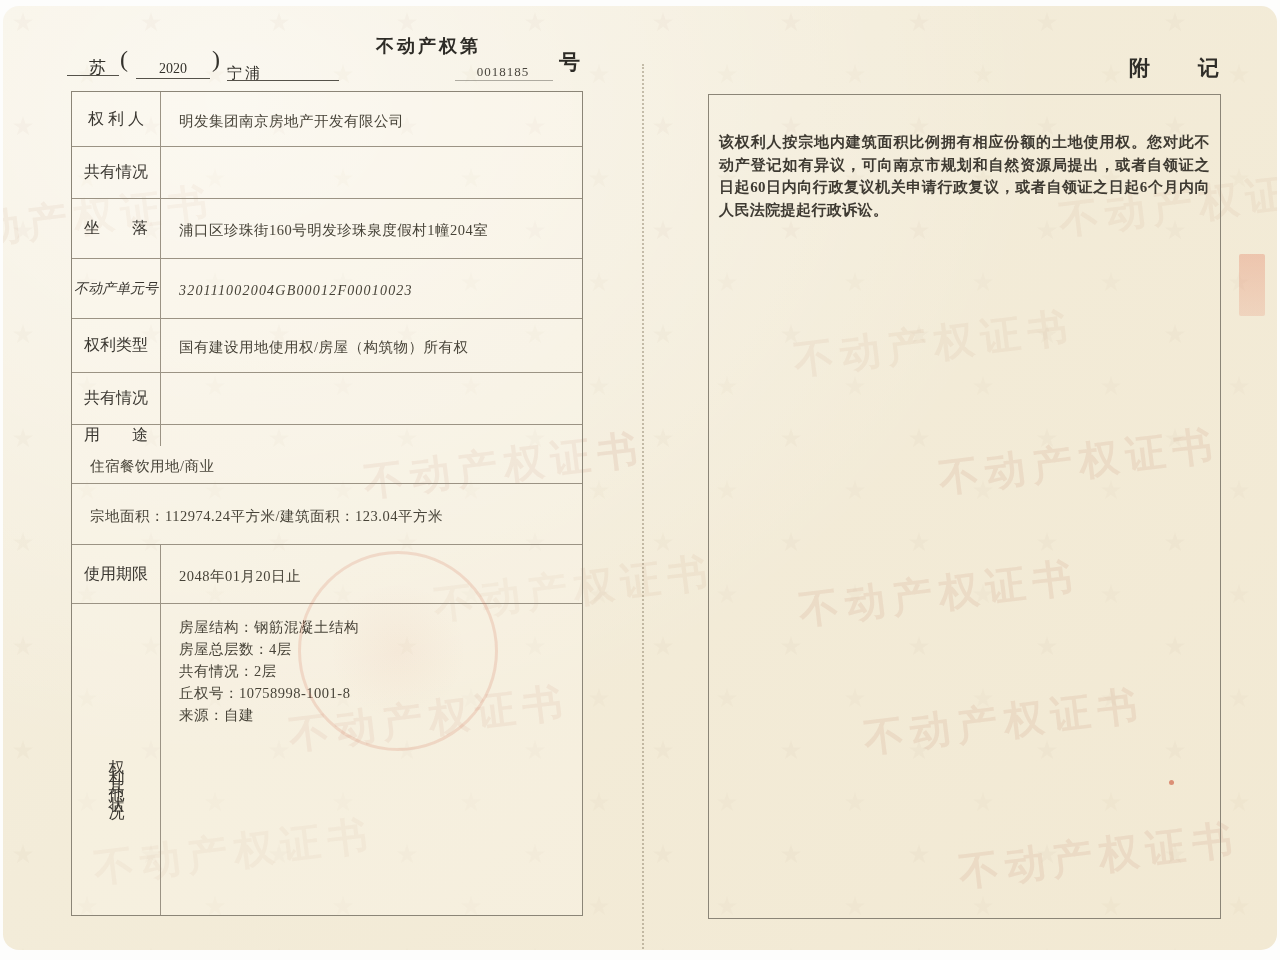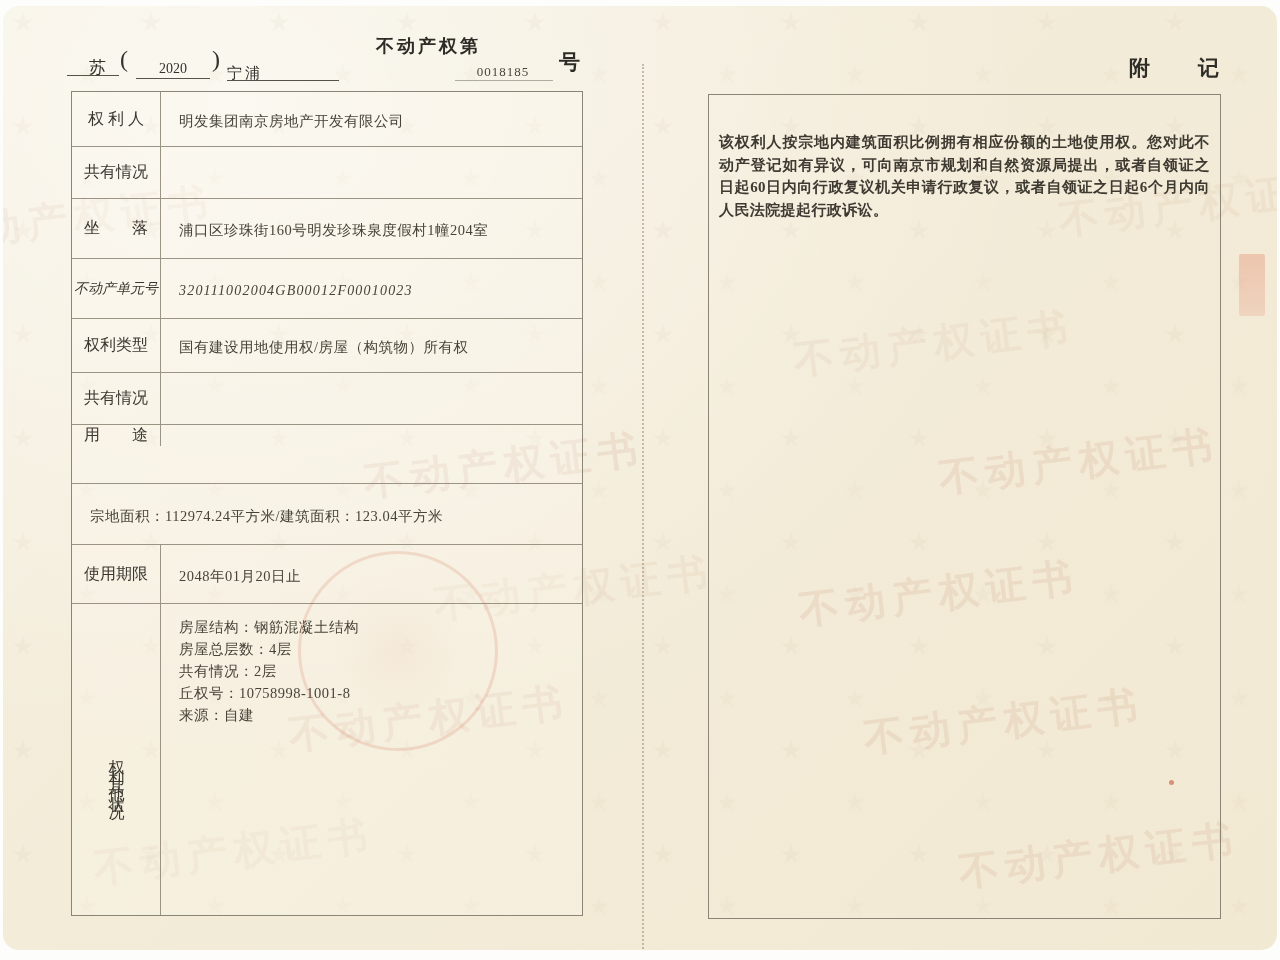--- a/index.html
+++ b/index.html
@@ -186,20 +186,21 @@
       </div>
       <div class="trow r5">
         <div class="tlabel">权利类型</div>
         <div class="tvalue">国有建设用地使用权/房屋（构筑物）所有权</div>
       </div>
       <div class="trow r6">
         <div class="tlabel">共有情况</div>
       </div>
       <div class="trow r7">
         <div class="tlabel">用　　途</div>
+        <div class="tvalue">住宿餐饮用地/商业</div>
       </div>
       <div class="trow r8">
         <div class="tvalue">宗地面积：112974.24平方米/建筑面积：123.04平方米</div>
       </div>
       <div class="trow r9">
         <div class="tlabel">使用期限</div>
         <div class="tvalue">2048年01月20日止</div>
       </div>
       <div class="trow r10">
         <div class="tlabel">

